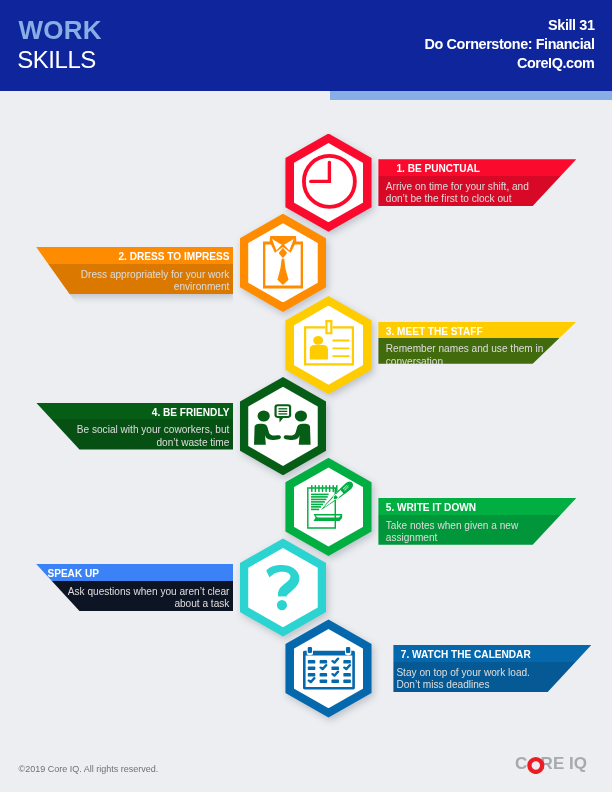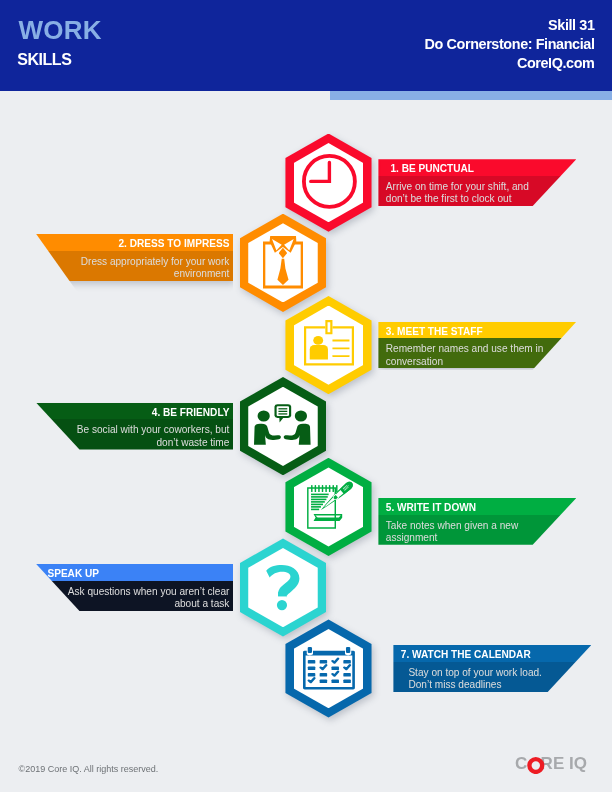--- a/index.html
+++ b/index.html
@@ -1,19 +1,19 @@
 <!DOCTYPE html>
 <html><head>
 <meta charset="utf-8">
 <style>
   html,body{margin:0;padding:0;}
   body{width:612px;height:792px;background:#ECEEF1;font-family:"Liberation Sans",sans-serif;position:relative;overflow:hidden;}
   .header{position:absolute;left:0;top:0;width:612px;height:91px;background:#0F259B;}
   .h-work{position:absolute;left:18.5px;top:22.4px;font-size:26px;font-weight:bold;color:#88AFE5;letter-spacing:0.2px;line-height:17.2px;}
-  .h-skills{position:absolute;left:17.2px;top:50.6px;font-size:16px;font-weight:bold;color:#FFFFFF;letter-spacing:-0.45px;line-height:17.2px;}
+  .h-skills{position:absolute;left:17.2px;top:50.6px;font-size:24px;font-weight:normal;color:#FFFFFF;letter-spacing:-0.45px;line-height:17.2px;}
   .h-meta{position:absolute;right:17.5px;top:15.9px;text-align:right;color:#fff;font-size:14.4px;font-weight:bold;line-height:19.1px;letter-spacing:-0.4px;}
   .accentbar{position:absolute;left:330px;top:91.2px;width:282px;height:8.5px;background:#88AFE5;}
   .step{position:absolute;left:0;top:0;}
   .banner{position:absolute;filter:drop-shadow(2px 3px 3.5px rgba(20,30,60,0.22));}
   .ban-title{height:16.6px;color:#fff;font-size:10.1px;font-weight:bold;line-height:16.6px;padding-top:2.3px;box-sizing:border-box;white-space:nowrap;overflow:hidden;}
   .ban-desc{height:30.2px;color:#fff;font-size:10.1px;line-height:12.3px;padding-top:5.0px;box-sizing:border-box;filter:brightness(0.86);white-space:nowrap;}
   .hexwrap{position:absolute;filter:drop-shadow(2px 3px 3.5px rgba(20,30,60,0.22));}
   .hex-outer{position:absolute;left:0;top:0;width:100%;height:100%;}
   .hex-inner{position:absolute;left:8.3px;top:9.6px;width:69.5px;height:79.2px;background:#fff;}
   .hex-icon{position:absolute;}
@@ -32,21 +32,21 @@
 <div class="h-skills">SKILLS</div>
 <div class="h-meta">
   <div>Skill 31</div>
   <div>Do Cornerstone: Financial</div>
   <div>CoreIQ.com</div>
 </div>
 <div class="accentbar"></div>
 
   <div class="step">
     <div class="banner" style="left:378.4px;top:159.2px;width:197.9px;height:46.8px;clip-path:polygon(0% 0%, 100% 0%, 77.97% 100%, 0% 100%);">
-      <div class="ban-title" style="background:#FA0A2C;text-align:left;padding-left:12px;">
+      <div class="ban-title" style="background:#FA0A2C;text-align:left;padding-left:18px;">
         <span class="ban-num">1.</span>
         <span class="ban-name">BE PUNCTUAL</span>
       </div>
       <div class="ban-desc" style="background:#FA0A2C;text-align:left;padding-left:7.4px;">
         <div>Arrive on time for your shift, and</div>
         <div>don’t be the first to clock out</div>
       </div>
     </div>
     <div class="hexwrap" style="left:285.45px;top:133.5px;width:86.1px;height:98.2px;">
       <div class="hex-outer" style="background:#FA0A2C;clip-path:polygon(50% 0%, 100% 25%, 100% 75%, 50% 100%, 0% 75%, 0% 25%);"></div>
@@ -54,21 +54,21 @@
     </div>
     <div class="hex-icon" style="left:302.1px;top:154.2px;width:54.8px;height:54.8px;color:#FA0A2C;">
       <svg viewBox="0 0 100 100" preserveAspectRatio="none" xmlns="http://www.w3.org/2000/svg">
         <ellipse cx="50" cy="50" rx="46.5" ry="46.5" fill="none" stroke="currentColor" stroke-width="7"></ellipse>
         <path d="M50 15.5 V50 H16" fill="none" stroke="currentColor" stroke-width="6.2" stroke-linecap="round"></path>
       </svg>
     </div>
   </div>
 
   <div class="step">
-    <div class="banner" style="left:36.2px;top:234px;width:196.8px;height:61px;clip-path:polygon(0% 0%, 100% 0%, 100% 100%, 22.00% 100%);">
+    <div class="banner" style="left:36.2px;top:247px;width:196.8px;height:61px;clip-path:polygon(0% 0%, 100% 0%, 100% 100%, 22.00% 100%);">
       <div class="ban-title" style="background:#FF8C00;text-align:right;padding-right:3.6px;">
         <span class="ban-num">2.</span>
         <span class="ban-name">DRESS TO IMPRESS</span>
       </div>
       <div class="ban-desc" style="background:#FF8C00;text-align:right;padding-right:3.6px;">
         <div>Dress appropriately for your work</div>
         <div>environment</div>
       </div>
     </div>
     <div class="hexwrap" style="left:239.95px;top:213.7px;width:86.1px;height:98.2px;">
@@ -81,21 +81,21 @@
         <path d="M18 0 H82.5 L83.3 10.5 L69.2 32 L49.7 21 L29.7 32 L16.5 10.5 Z" fill="currentColor"></path>
         <path d="M22.5 5.5 L33.5 27.5 L46.8 16.5 Z" fill="#ffffff"></path>
         <path d="M76.8 5.5 L65.7 27.5 L52.7 16.5 Z" fill="#ffffff"></path>
         <path d="M49.8 22.2 L59.5 31.5 L59.5 33.3 L49.8 42.4 L40.1 33.3 L40.1 31.5 Z" fill="currentColor"></path>
         <path d="M46.8 43.3 H53.0 L56.0 62 L63.8 83.4 L49.9 93.5 L36.0 83.4 L43.5 62 Z" fill="currentColor"></path>
       </svg>
     </div>
   </div>
 
   <div class="step">
-    <div class="banner" style="left:378.4px;top:321.7px;width:197.9px;height:48px;clip-path:polygon(0% 0%, 100% 0%, 77.97% 100%, 0% 100%);">
+    <div class="banner" style="left:378.4px;top:321.7px;width:197.9px;height:42px;clip-path:polygon(0% 0%, 100% 0%, 77.97% 100%, 0% 100%);">
       <div class="ban-title" style="background:#FFCC00;text-align:left;padding-left:7.4px;">
         <span class="ban-num">3.</span>
         <span class="ban-name">MEET THE STAFF</span>
       </div>
       <div class="ban-desc" style="background:#4d7c0f;text-align:left;padding-left:7.4px;">
         <div>Remember names and use them in</div>
         <div>conversation</div>
       </div>
     </div>
     <div class="hexwrap" style="left:285.45px;top:296px;width:86.1px;height:98.2px;">
@@ -225,21 +225,21 @@
       </svg>
     </div>
   </div>
 
   <div class="step">
     <div class="banner" style="left:378.4px;top:645.1px;width:197.9px;height:46.8px;clip-path:polygon(0% 0%, 100% 0%, 77.97% 100%, 0% 100%);margin-left:15px;">
       <div class="ban-title" style="background:#0668AC;text-align:left;padding-left:7.4px;">
         <span class="ban-num">7.</span>
         <span class="ban-name">WATCH THE CALENDAR</span>
       </div>
-      <div class="ban-desc" style="background:#0668AC;text-align:left;padding-left:15px;">
+      <div class="ban-desc" style="background:#0668AC;text-align:left;padding-left:3px;">
         <div>Stay on top of your work load.</div>
         <div>Don’t miss deadlines</div>
       </div>
     </div>
     <div class="hexwrap" style="left:285.45px;top:619.4px;width:86.1px;height:98.2px;">
       <div class="hex-outer" style="background:#0668AC;clip-path:polygon(50% 0%, 100% 25%, 100% 75%, 50% 100%, 0% 75%, 0% 25%);"></div>
       <div class="hex-inner" style="clip-path:polygon(50% 0%, 100% 25%, 100% 75%, 50% 100%, 0% 75%, 0% 25%);"></div>
     </div>
     <div class="hex-icon" style="left:303.3px;top:646.8px;width:51.9px;height:42.5px;color:#0668AC;">
       <svg viewBox="0 0 100 100" preserveAspectRatio="none" xmlns="http://www.w3.org/2000/svg">

